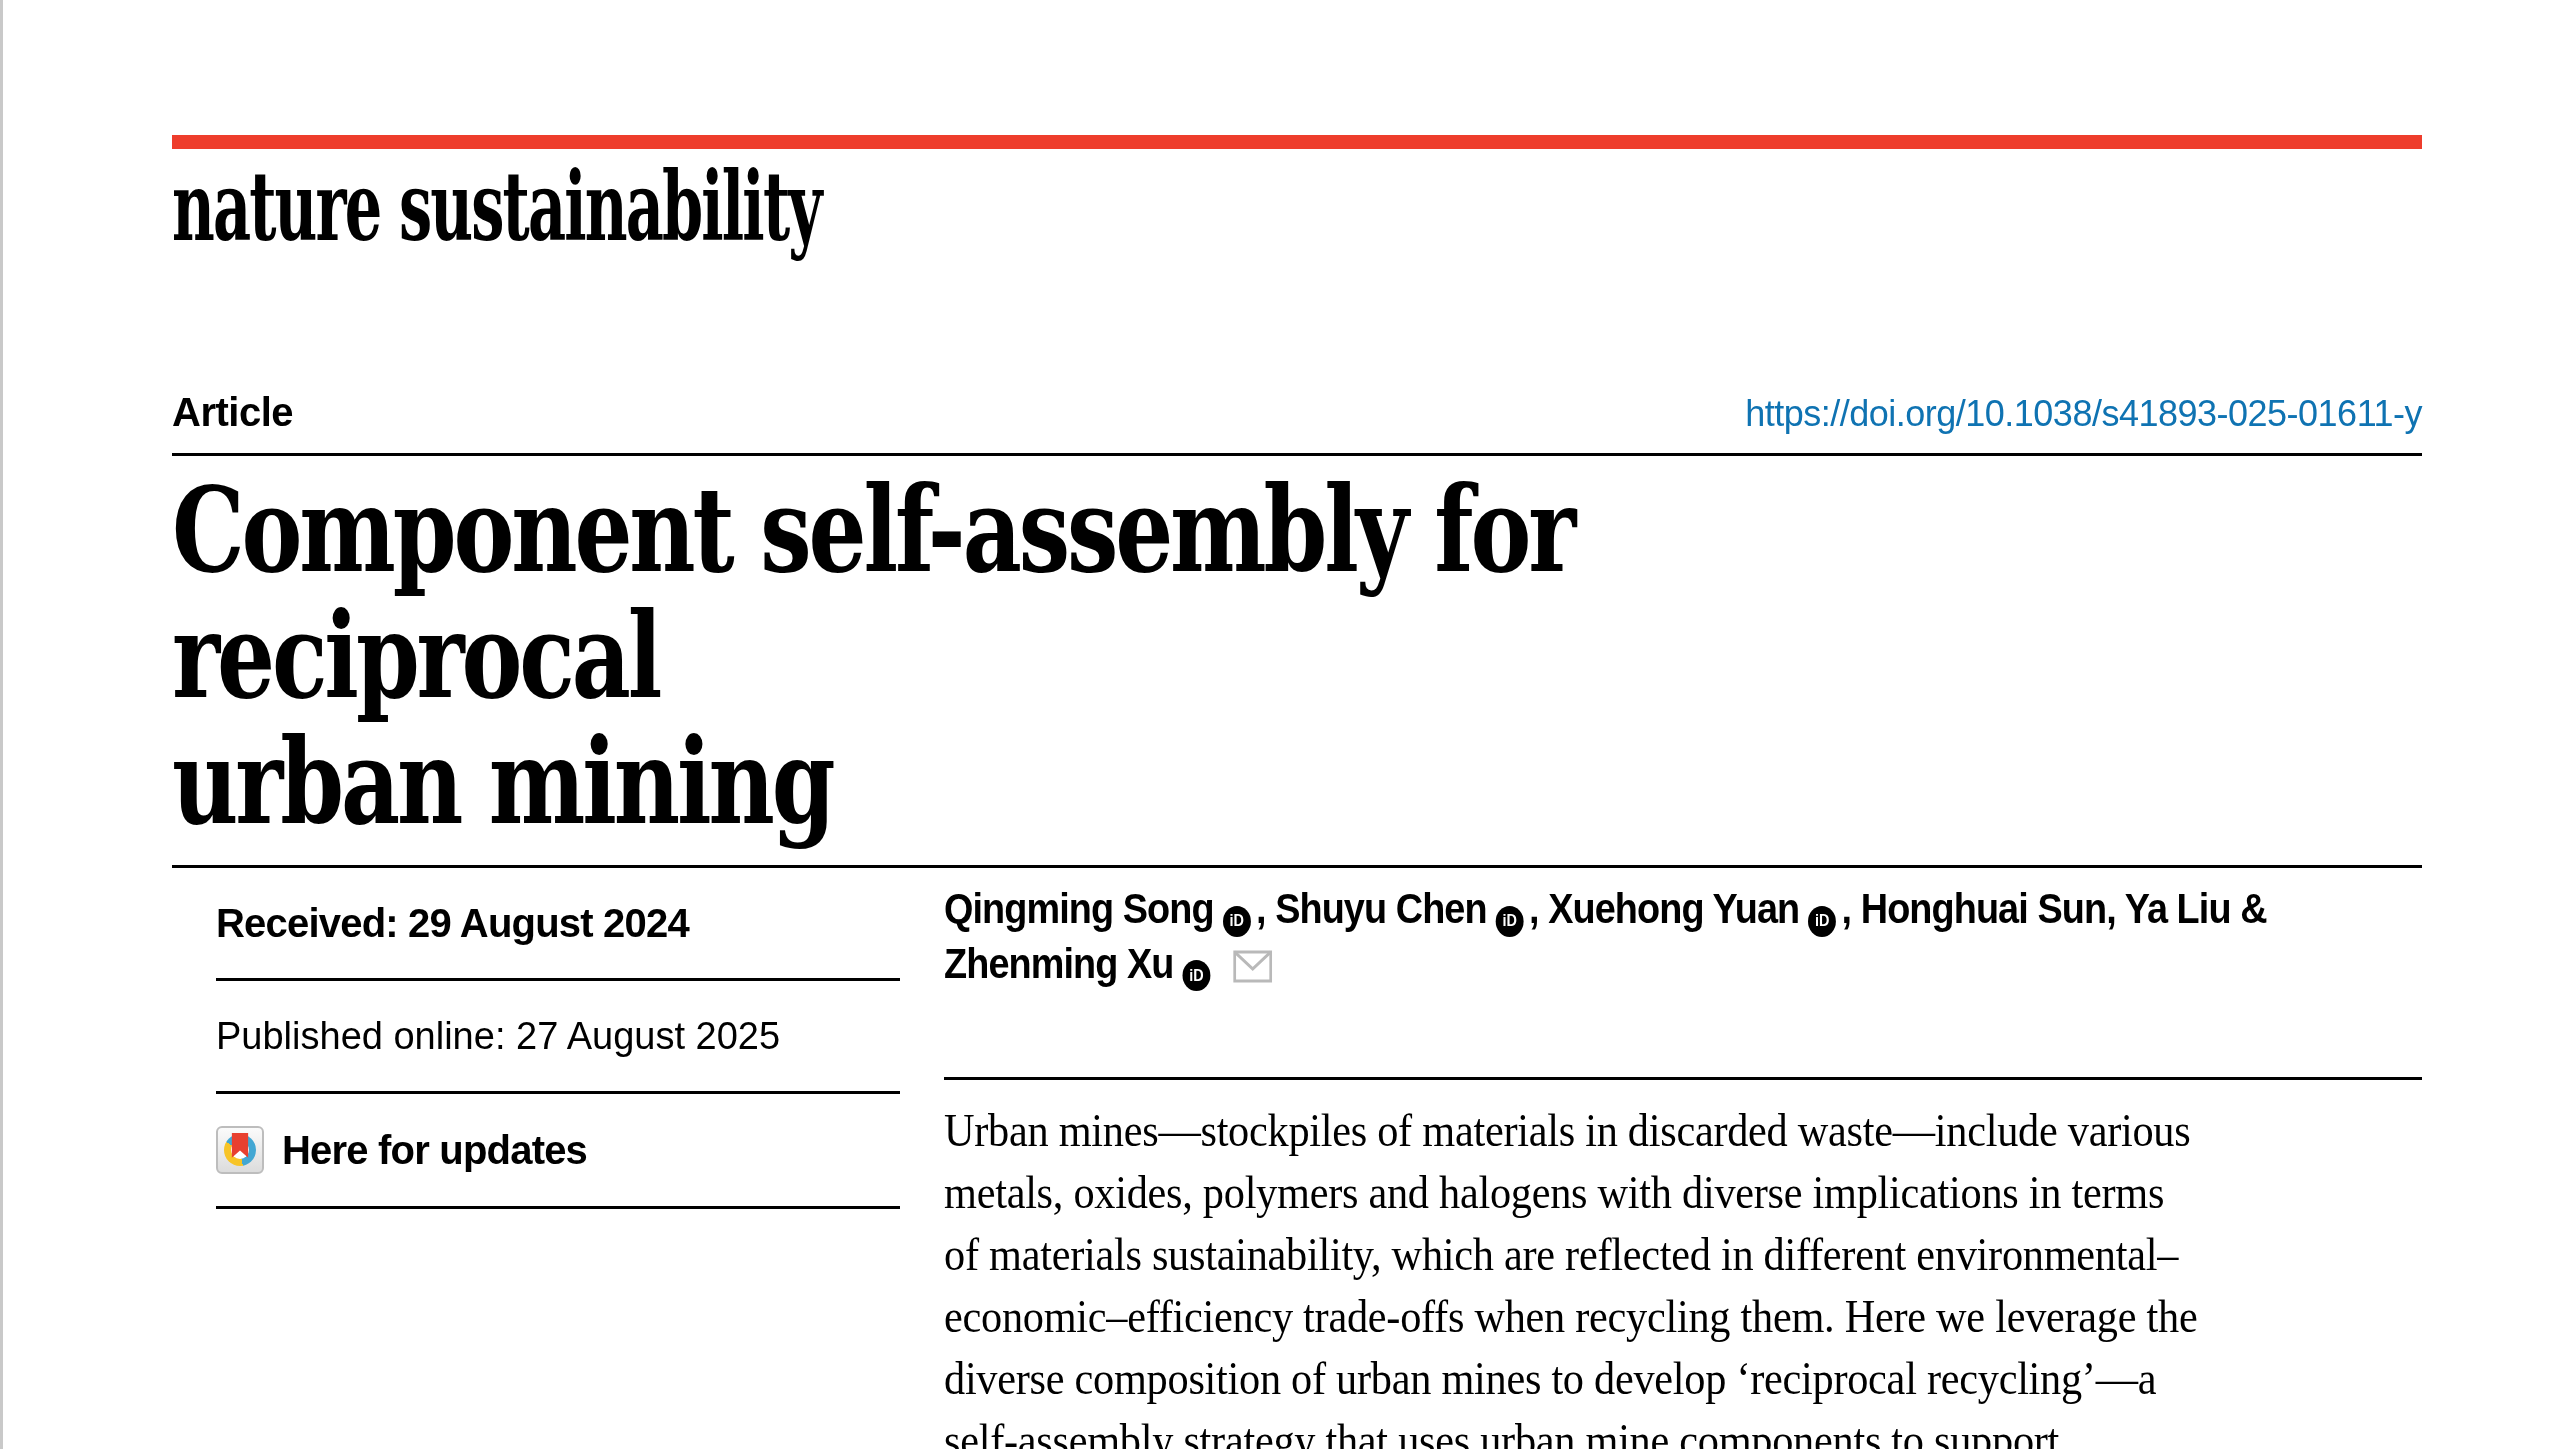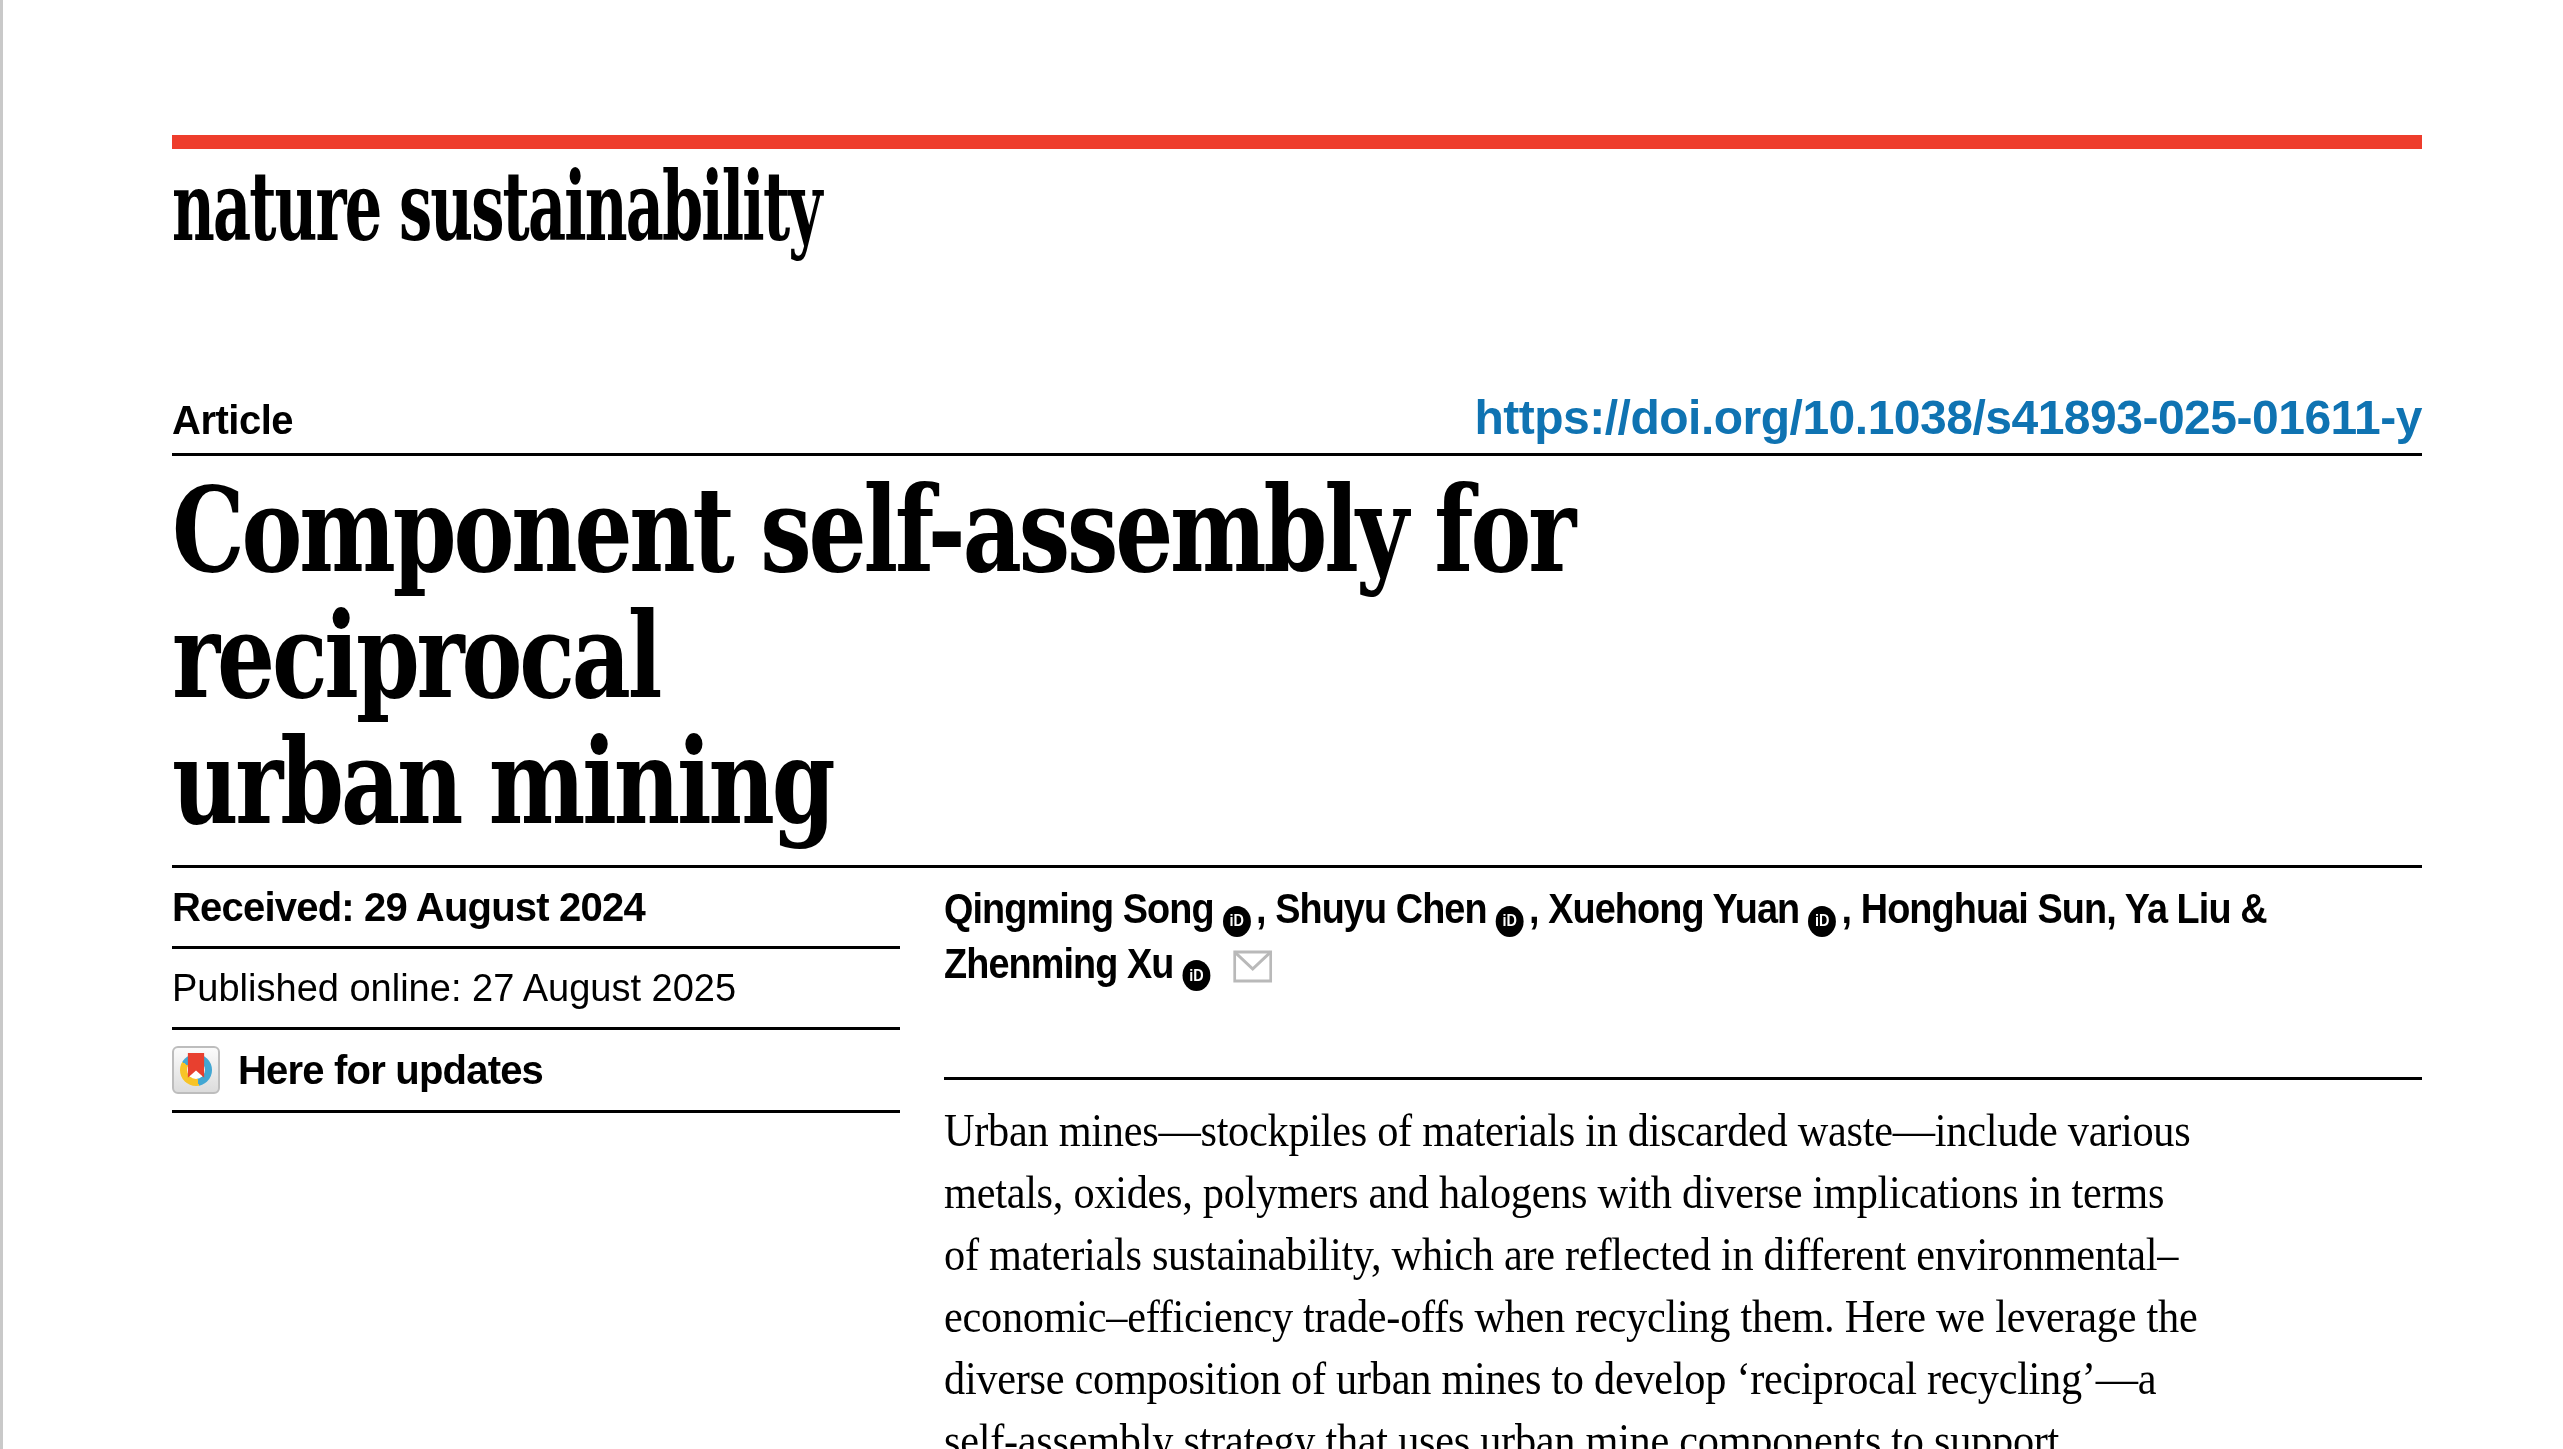--- a/index.html
+++ b/index.html
@@ -39,21 +39,21 @@
     white-space:nowrap;
   }
   .meta-row{
     position:absolute;left:0;top:390px;width:100%;
     display:flex;justify-content:space-between;align-items:baseline;gap:29px;
   }
   .article-type{
     font-size:40px;font-weight:bold;letter-spacing:-0.5px;
   }
   .doi-link{
-    font-size:48px;font-weight:bold;letter-spacing:-0.5px;
+    font-size:36px;font-weight:normal;letter-spacing:-0.5px;
     color:var(--link-blue);text-decoration:none;
   }
   .rule-under-meta{
     position:absolute;left:0;top:453px;width:100%;height:3px;
     background:var(--rule);
   }
   .paper-title{
     position:absolute;left:0;top:467px;
     font-family:"DejaVu Serif","Liberation Serif",serif;
     font-weight:bold;
@@ -65,25 +65,25 @@
   }
   .section-rule{
     position:absolute;left:0;top:865px;width:100%;height:3px;
     background:var(--rule);
   }
   
   .sidebar{
     position:absolute;left:0;top:868px;width:728px;
   }
   .sb-row{
-    padding:16px 0;
+    padding:32px 0;
     border-bottom:3px solid var(--rule);
     font-size:40px;font-weight:bold;letter-spacing:-0.8px;
     line-height:46px;
-    display:flex;align-items:center;gap:18px;
+    display:flex;align-items:center;gap:18px;margin-left:44px;
   }
   .sb-row.serif{
     font-family:Liberation Sans, sans-serif;
     font-weight:normal;font-size:38px;letter-spacing:0;
   }
   
   .crossmark{
     width:48px;height:48px;flex:0 0 48px;
     border-radius:6px;
     background:linear-gradient(#fbfbfb,#dcdcdc);

